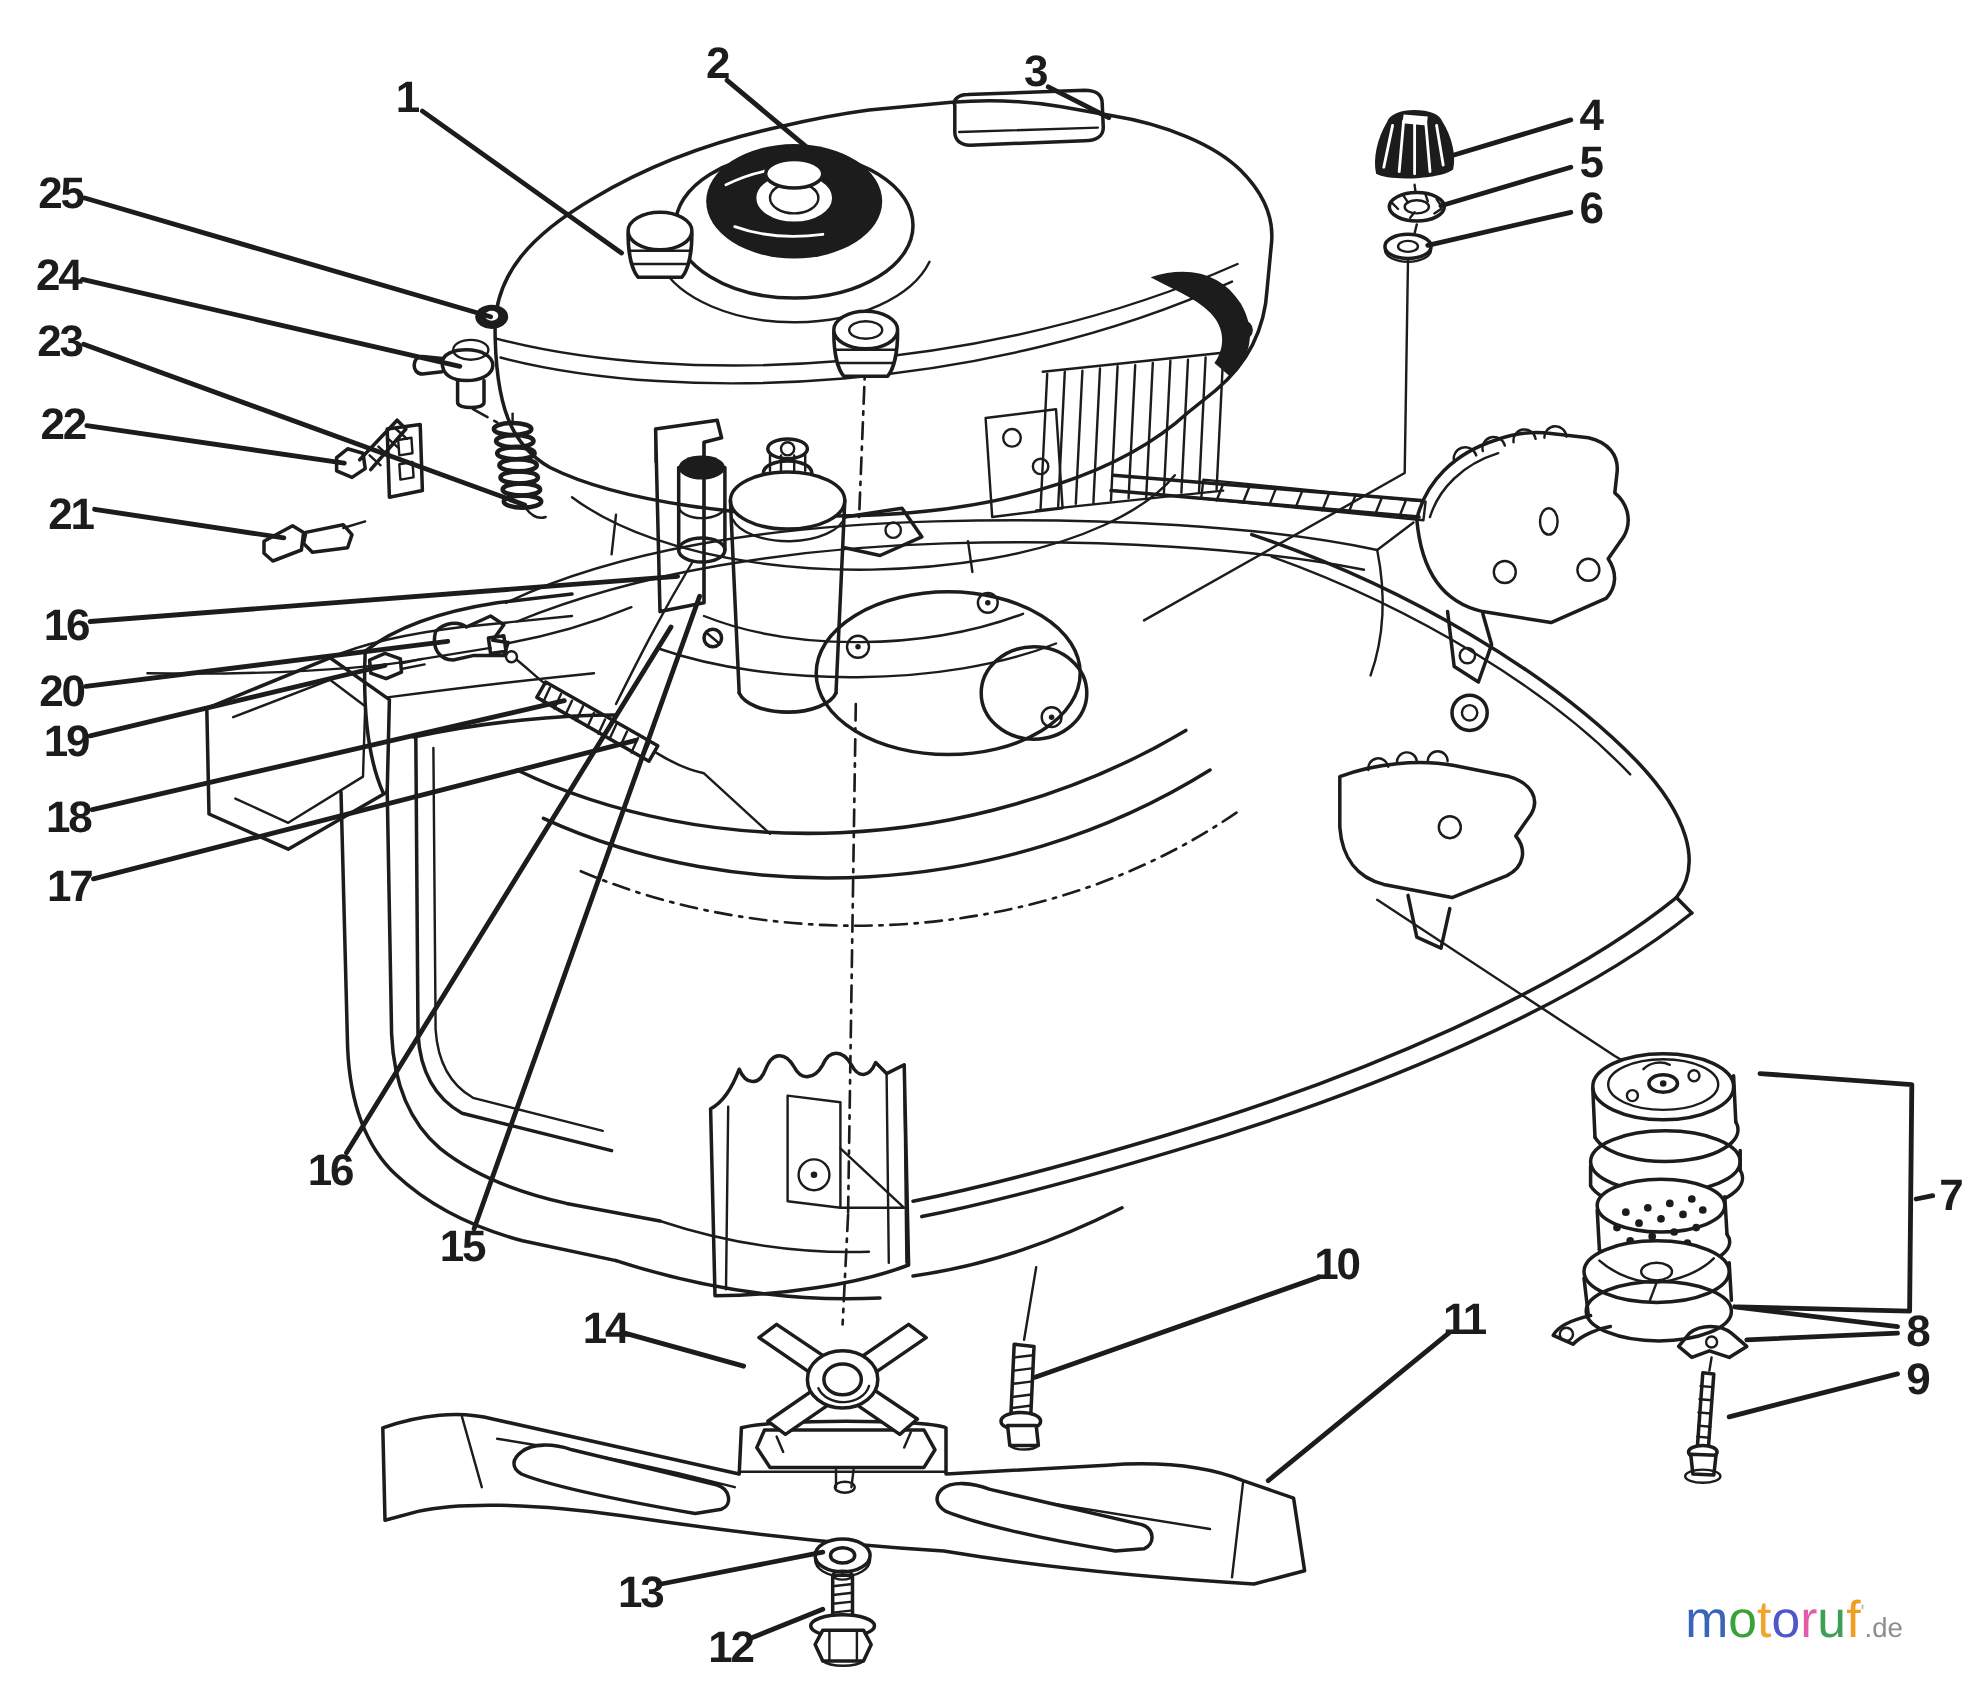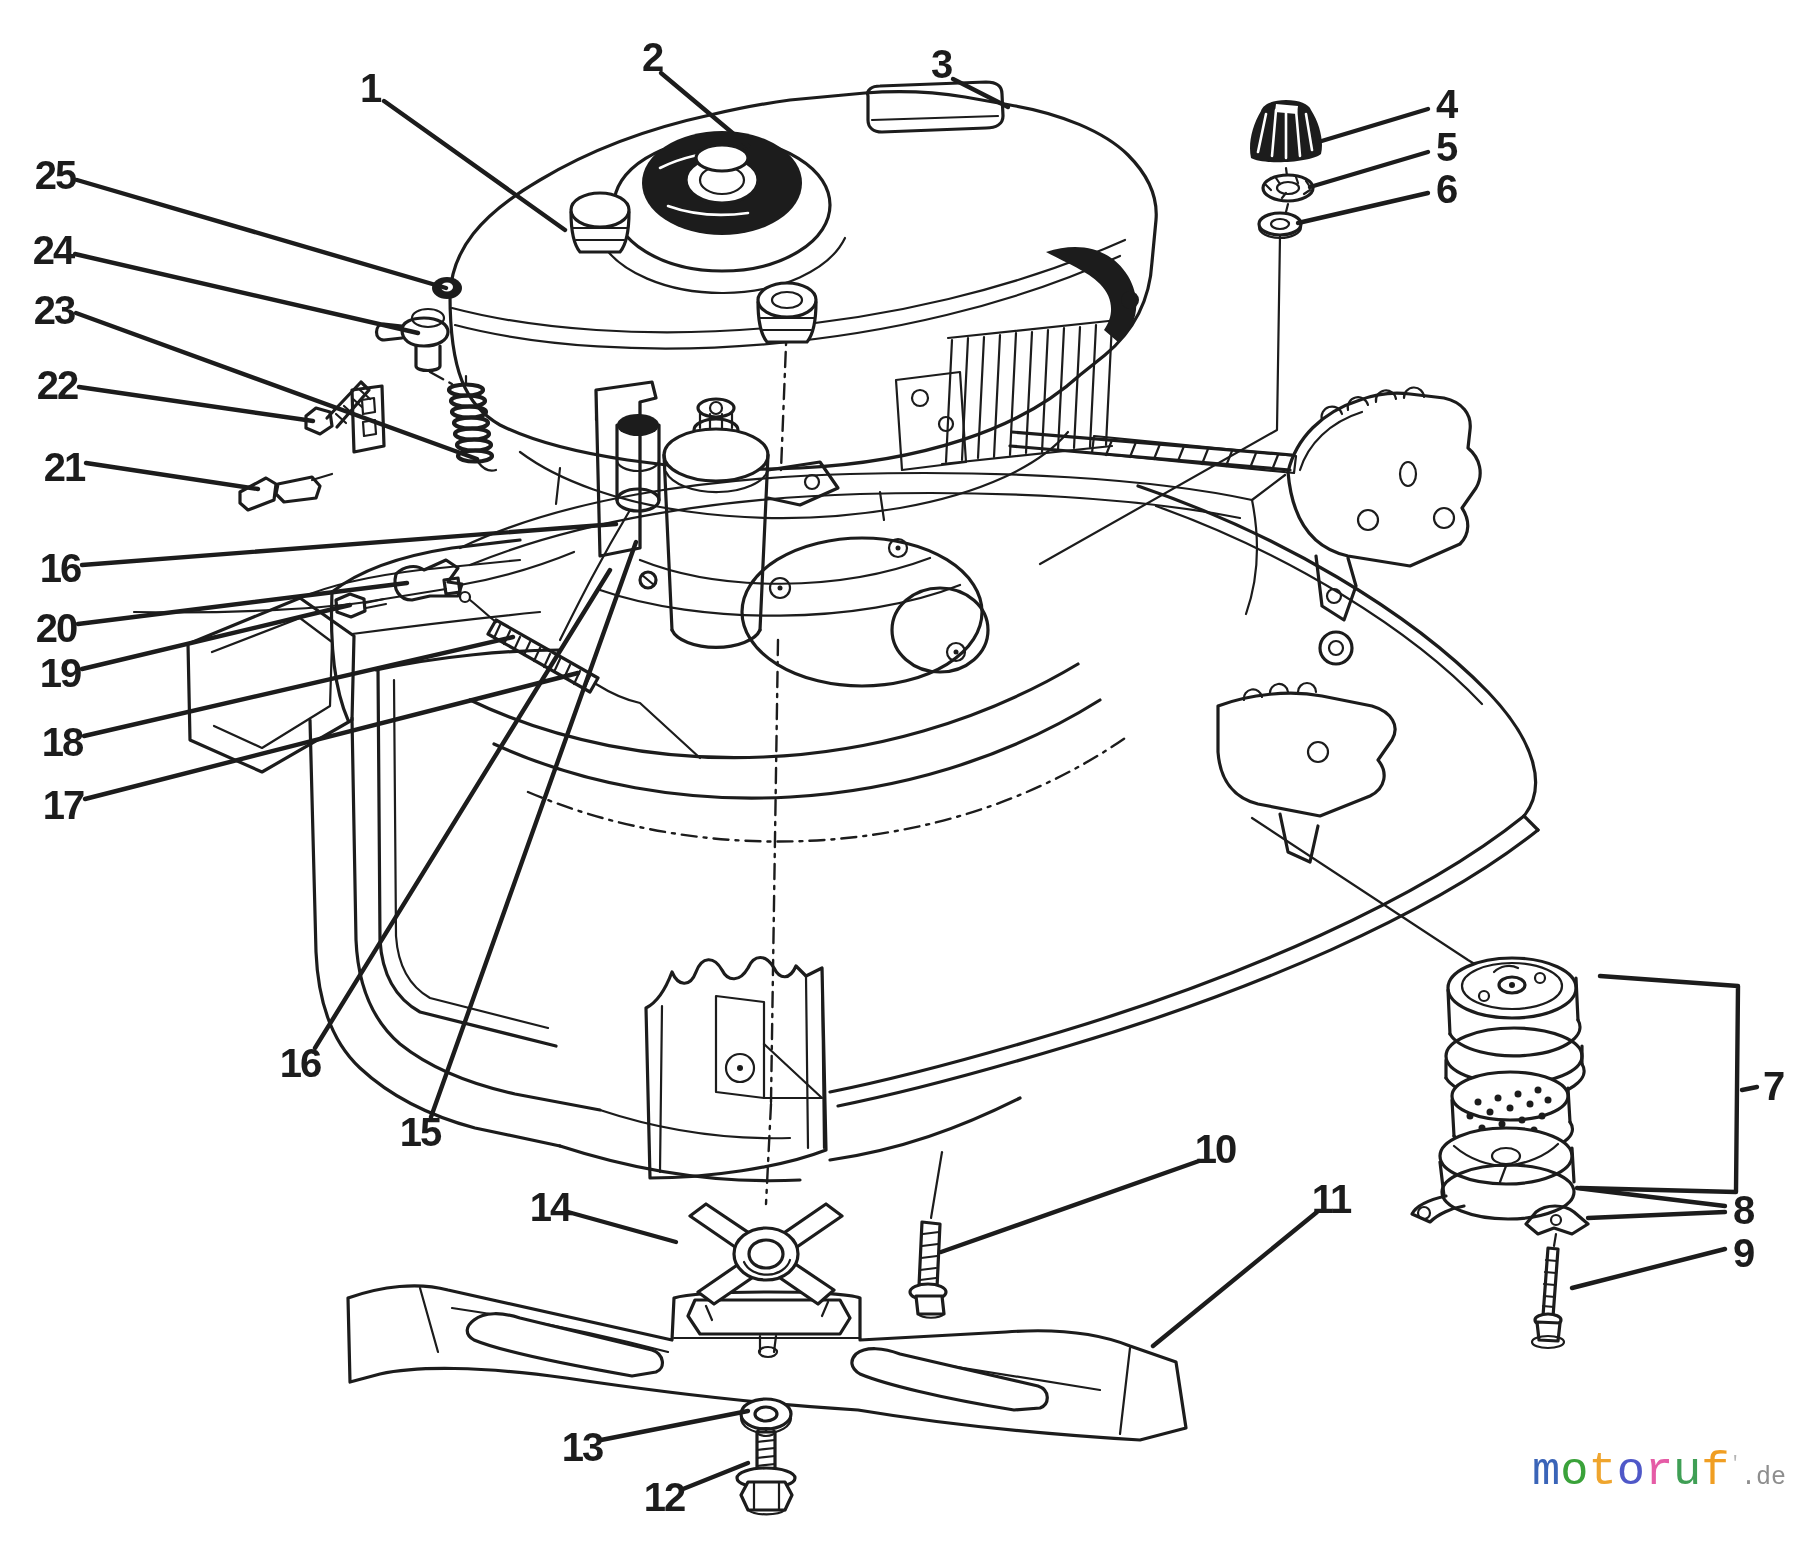--- a/index.html
+++ b/index.html
@@ -8,21 +8,21 @@
   .k{fill:none;stroke:#1c1c1c;stroke-width:3.2;stroke-linecap:round;stroke-linejoin:round;}
   .k2{fill:none;stroke:#1c1c1c;stroke-width:2.2;stroke-linecap:round;stroke-linejoin:round;}
   .kt{fill:none;stroke:#1c1c1c;stroke-width:4.2;stroke-linecap:round;stroke-linejoin:round;}
   .kd{fill:none;stroke:#1c1c1c;stroke-width:2.4;stroke-dasharray:15 7 3 7;stroke-linecap:round;}
   .w{fill:#ffffff;stroke:#1c1c1c;stroke-width:3.2;stroke-linecap:round;stroke-linejoin:round;}
   .f{fill:#1c1c1c;stroke:none;}
   .wl{fill:none;stroke:#ffffff;stroke-width:2.6;stroke-linecap:round;}
   .leader{fill:none;stroke:#1c1c1c;stroke-width:4.4;stroke-linecap:round;stroke-linejoin:round;}
   text.callout-num{font-family:"Liberation Sans",sans-serif;font-weight:700;font-size:40px;
     letter-spacing:-2px;text-anchor:middle;fill:#1c1c1c;}
-  .watermark{position:absolute;left:1532px;top:1448px;font-family:Liberation Mono, monospace;
+  .watermark{position:absolute;left:1532px;top:1448px;font-family:Liberation Sans, sans-serif;
     font-size:47px;line-height:1;white-space:nowrap;}
   .watermark span{display:inline;}
   .wm-suffix{font-size:25px;}
   .wm-mark{font-size:19px;vertical-align:16px;}
 </style>
 </head>
 <body>
 
 <div class="stage">
 <svg viewBox="0 0 1800 1546" width="1800" height="1546">

